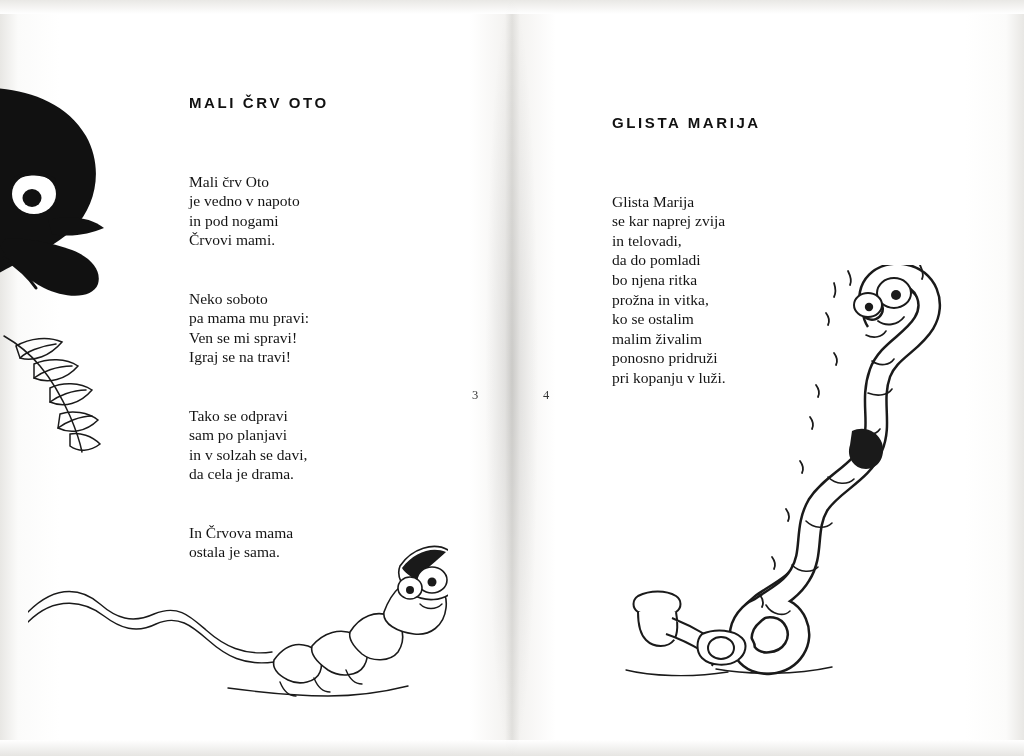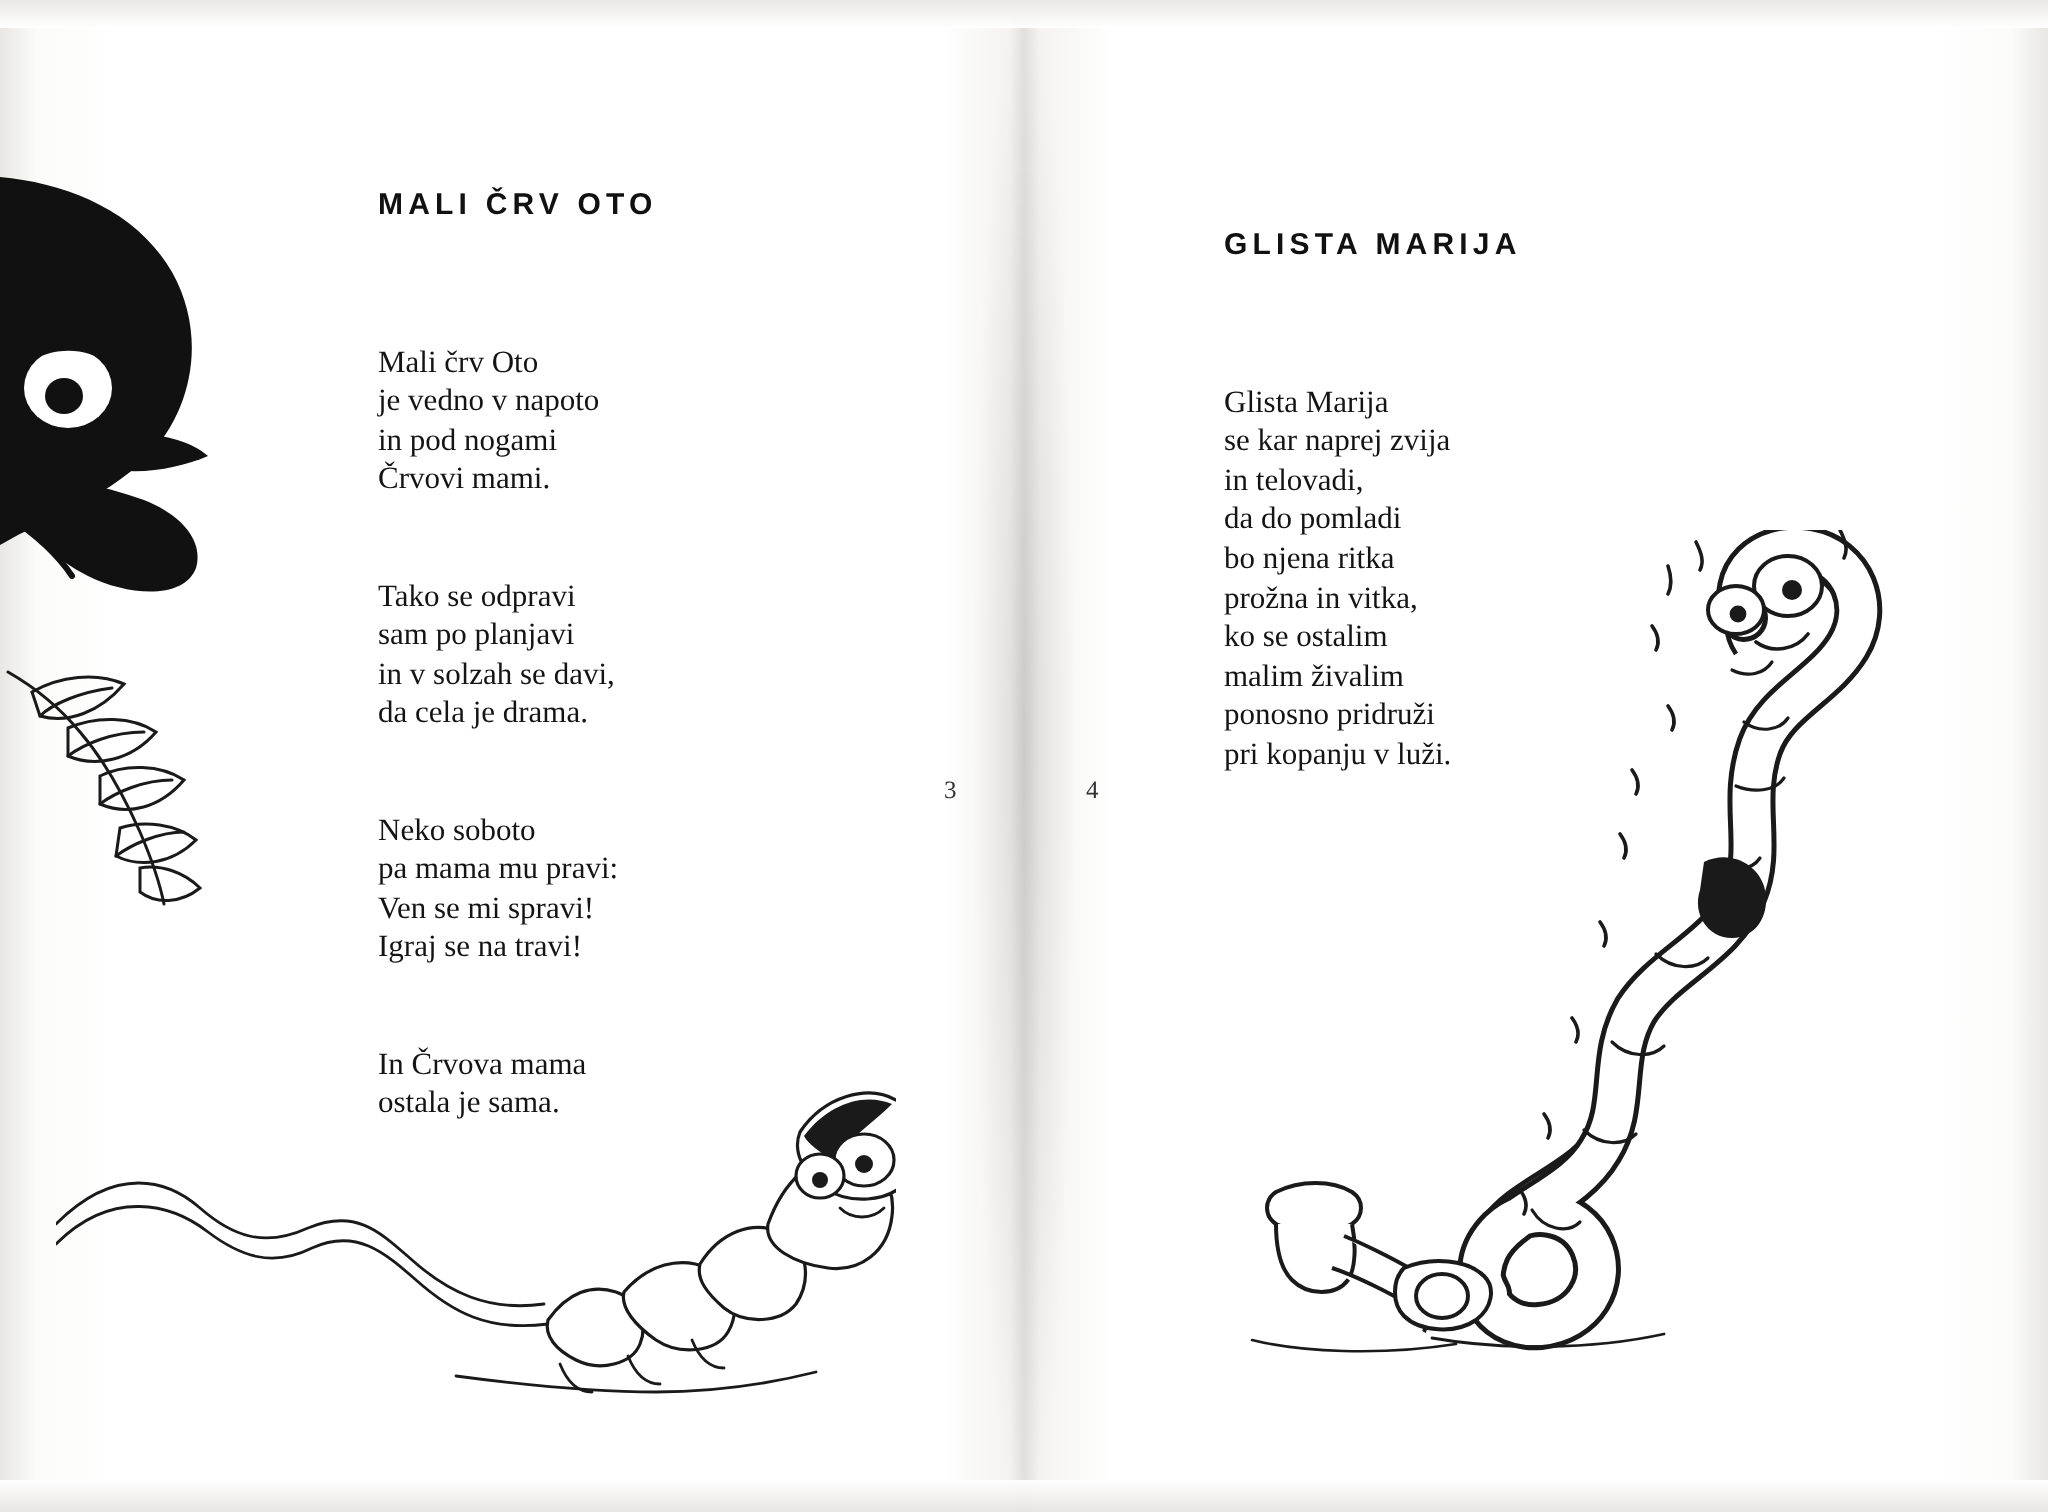--- a/index.html
+++ b/index.html
@@ -107,28 +107,28 @@
   <div class="page-edge-bottom"></div>
   <div class="gutter-shadow"></div>
 
   <div class="poem-title" id="title-left">MALI ČRV OTO</div>
 
   <div class="poem-body" id="body-left">
     <p class="stanza">Mali črv Oto
 je vedno v napoto
 in pod nogami
 Črvovi mami.</p>
+    <p class="stanza">Neko soboto
+pa mama mu pravi:
+Ven se mi spravi!
+Igraj se na travi!</p>
     <p class="stanza">Tako se odpravi
 sam po planjavi
 in v solzah se davi,
 da cela je drama.</p>
-    <p class="stanza">Neko soboto
-pa mama mu pravi:
-Ven se mi spravi!
-Igraj se na travi!</p>
     <p class="stanza">In Črvova mama
 ostala je sama.</p>
   </div>
 
   <div class="folio" id="folio-left">3</div>
 
   <svg class="illus" id="illus-bird" viewBox="0 0 150 220">
     <path d="M-10,0 C30,-2 78,10 100,48 C118,80 110,118 88,140 C70,158 46,168 26,178
              C16,183 2,192 -10,196 Z" fill="#111111"></path>
     <path d="M20,150 C40,150 64,154 86,162 C104,169 116,182 112,196

